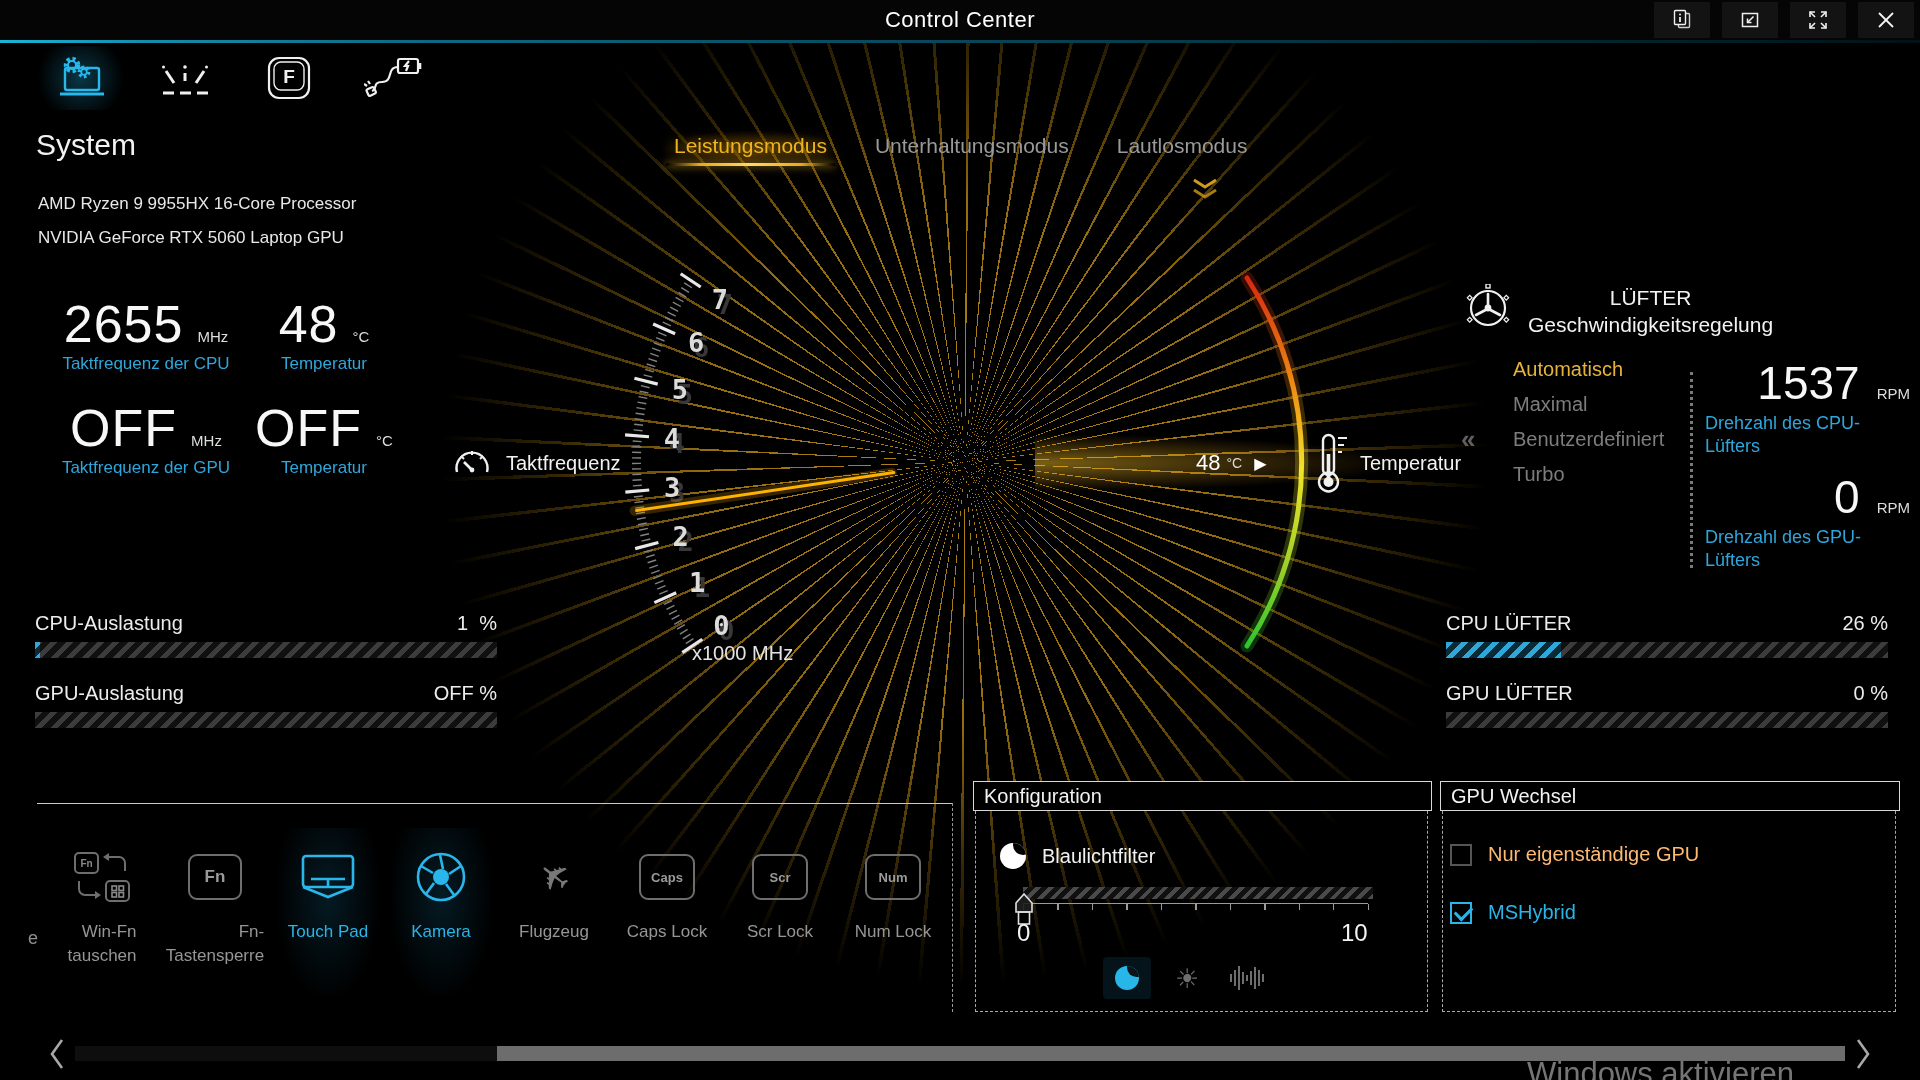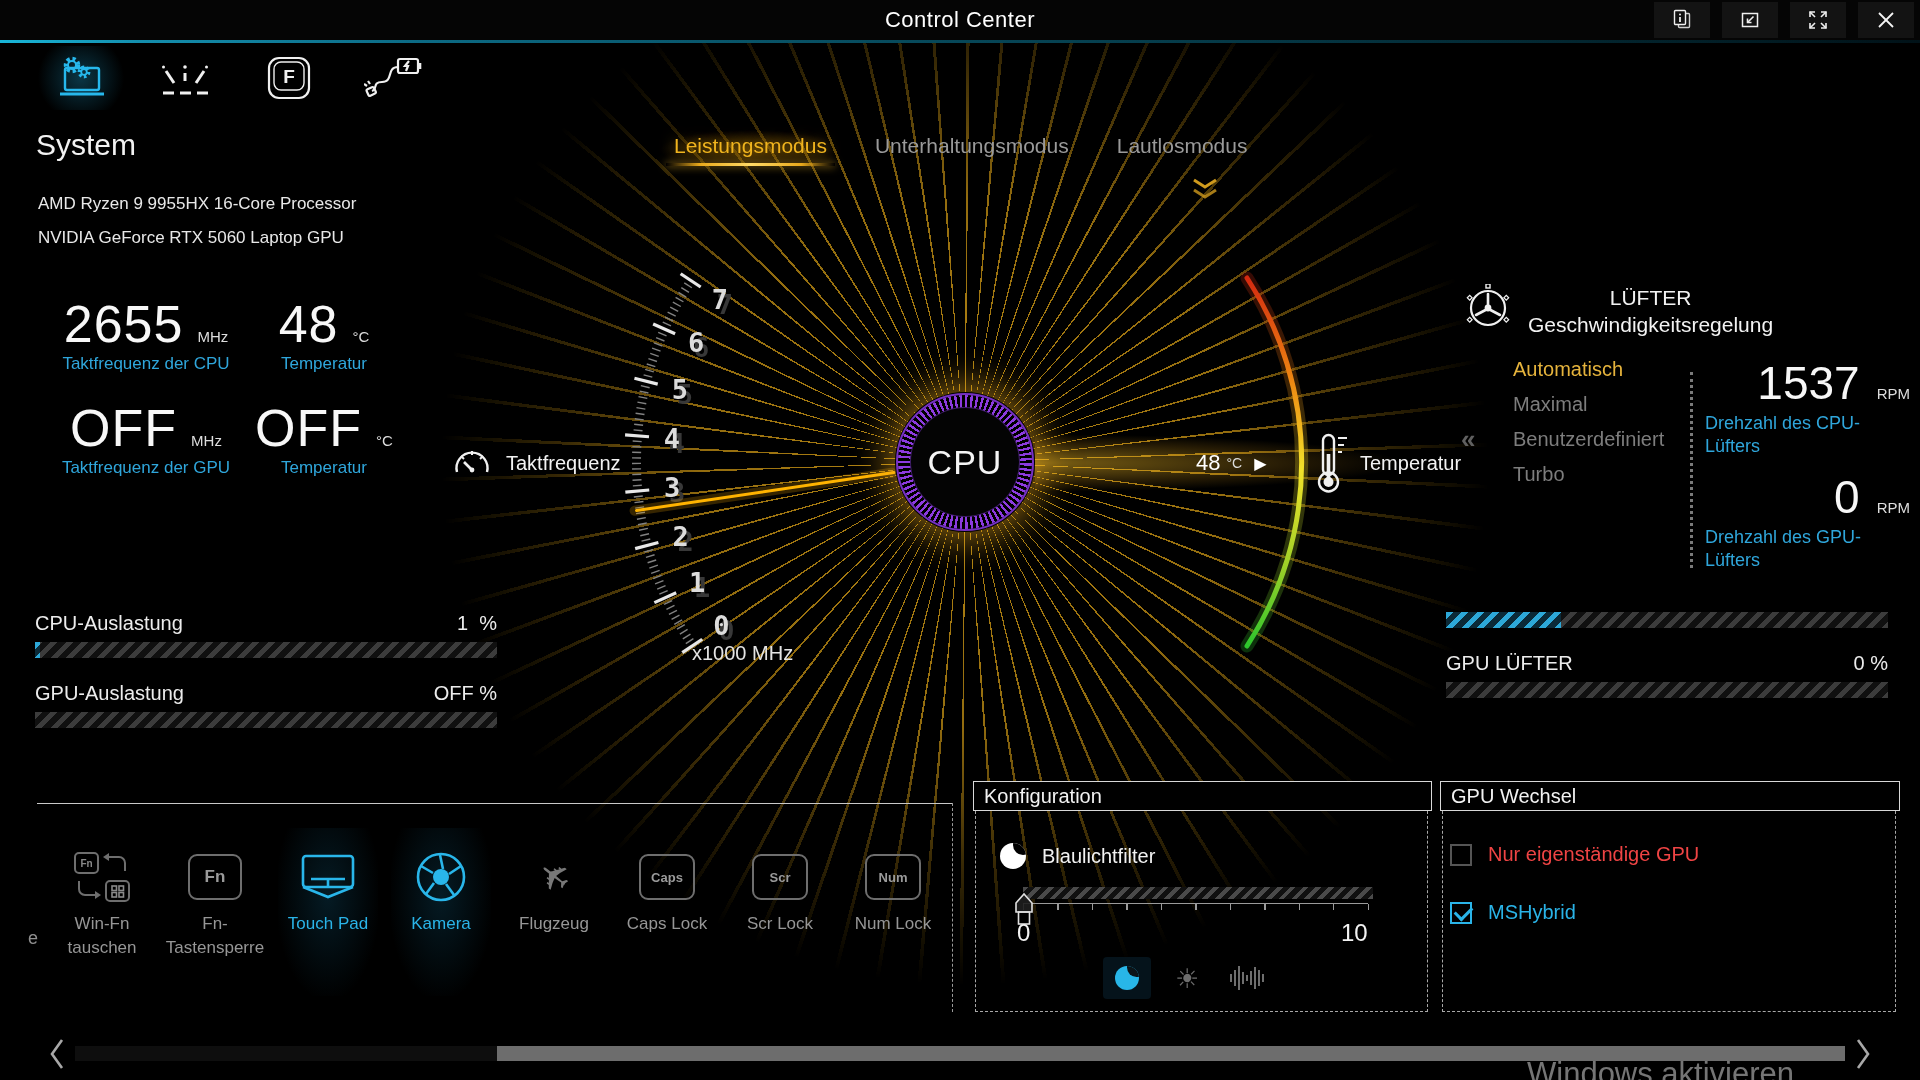--- a/index.html
+++ b/index.html
@@ -90,21 +90,21 @@
   .rpm-row.second { margin-top:12px; }
 
   
   .fpanel-topline { position:absolute; left:37px; top:803px; width:915px; border-top:1px solid #c9c9c9; z-index:5; }
   .fpanel-rightdash { position:absolute; left:952px; top:803px; height:209px; border-left:1px dashed #9a9a9a; z-index:5; }
   .partial-label { position:absolute; left:28px; top:928px; font-size:18px; color:#8f8f8f; z-index:5; }
   .quick-row { position:absolute; left:52px; top:828px; display:flex; gap:13px; z-index:5; }
   .qb { width:100px; height:168px; display:flex; flex-direction:column; align-items:center; cursor:pointer; border-radius:6px; padding-top:14px; }
   .qb.active { background:radial-gradient(ellipse at 50% 40%, rgba(30,160,215,.17), transparent 75%); }
   .qb .qb-icon { height:70px; display:flex; align-items:center; justify-content:center; }
-  .qb .qb-lbl { font-size:17px; color:#969696; text-align:center; line-height:24px; margin-top:0; }
+  .qb .qb-lbl { font-size:17px; color:#969696; text-align:right; line-height:24px; margin-top:8px; }
   .qb.active .qb-lbl { color:#2ab4e8; }
   .keycap { border:2px solid #6e6e6e; border-radius:9px; color:#9a9a9a; font-weight:bold;
             display:flex; align-items:center; justify-content:center; }
   .plane-glyph { font-size:38px; color:#787878; display:inline-block; transform:scaleX(-1) rotate(-38deg); }
 
   .panel { position:absolute; z-index:5; }
   .panel .title-box { position:absolute; left:0; top:0; right:0; height:30px; border:1px solid #d8d8d8;
     display:flex; align-items:center; padding-left:10px; font-size:20px; color:#f2f2f2; background:#000; }
   .panel .content-box { position:absolute; left:2px; top:30px; right:4px; bottom:0; border:1px dashed #a8a8a8; border-top:none; }
   #konfig-panel { left:973px; top:781px; width:459px; height:231px; }
@@ -129,21 +129,21 @@
   .moon-cyan::after { content:''; position:absolute; width:19px; height:19px; border-radius:50%; background:#0c1418; right:-7px; top:-8px; }
   .sun-glyph { font-size:27px; color:#6e6e6e; font-family:"DejaVu Sans", sans-serif; }
   .wave-icon { display:flex; align-items:center; gap:2px; }
   .wave-icon span { width:2px; background:#6e6e6e; display:block; }
 
   .gpu-row { position:absolute; left:10px; display:flex; align-items:center; gap:16px; }
   .cb { width:22px; height:22px; border:2px solid #555; position:relative; flex:0 0 auto; }
   .cb.checked { border-color:#2ab4e8; }
   .cb.checked::after { content:''; position:absolute; left:3px; top:2px; width:14px; height:8px;
     border-left:3px solid #2ab4e8; border-bottom:3px solid #2ab4e8; transform:rotate(-45deg); }
-  .gpu-lbl { font-size:20px; color:#ef4444; }
+  .gpu-lbl { font-size:20px; color:#fdba74; }
   .gpu-lbl.on { color:#2ab4e8; }
 
   
   .scroll-chev { position:absolute; z-index:6; cursor:pointer; }
   .scroll-track { position:absolute; left:75px; top:1046px; width:1770px; height:15px; background:#0e0e0e; z-index:5; }
   .scroll-thumb { position:absolute; left:422px; top:0; width:1348px; height:15px; background:#6d6d6d; cursor:pointer; }
   .watermark { position:absolute; left:1527px; top:1056px; font-size:31px; color:#8a8a8a; opacity:.85; z-index:9; }
 
   svg { display:block; }
 </style>
@@ -255,25 +255,20 @@
         <text x="696.1220960030968" y="352.08543931783584" fill="#dcdcdc" text-anchor="middle" font-family="DejaVu Sans Mono, monospace" font-size="27" font-weight="bold">6</text>
         <text x="724.8404004861841" y="313.726247451335" fill="#383838" text-anchor="middle" font-family="DejaVu Sans Mono, monospace" font-size="27" font-weight="bold">7</text>
         <text x="719.8404004861841" y="308.726247451335" fill="#dcdcdc" text-anchor="middle" font-family="DejaVu Sans Mono, monospace" font-size="27" font-weight="bold">7</text>
       </g>
     <line id="needle-glow" stroke="#f5a800" stroke-width="10" stroke-linecap="round" opacity="0.22" x1="891.7934389368062" y1="472.80737791052377" x2="634.5811973634225" y2="510.77924624479635"></line>
     <line id="needle" stroke="#ffb300" stroke-width="3" stroke-linecap="round" x1="893.7719946412168" y1="472.51528661564475" x2="636.5597530678332" y2="510.48715494991734"></line>
     <path d="M 1247 278 A 337 337 0 0 1 1247 646" fill="none" stroke="url(#tempGrad)" stroke-width="13" opacity="0.25" stroke-linecap="round"></path>
     <path d="M 1247 278 A 337 337 0 0 1 1247 646" fill="none" stroke="url(#tempGrad)" stroke-width="5" stroke-linecap="round"></path>
   </svg>
 
-  <div class="cpu-circle">
-    <div class="cpu-ring"></div>
-    <div class="cpu-ring2"></div>
-    <div class="cpu-inner">CPU</div>
-  </div>
 
   <div class="titlebar">
     <div class="title">Control Center</div>
     <div class="win-btns">
       <div class="win-btn">
         <svg width="24" height="24" viewBox="0 0 24 24">
           <rect x="8.5" y="5.5" width="11" height="14" rx="1" fill="none" stroke="#cfcfcf" stroke-width="1.4"></rect>
           <rect x="4.5" y="2.5" width="11" height="14" rx="1" fill="#121212" stroke="#f0f0f0" stroke-width="1.4"></rect>
           <circle cx="10" cy="6.5" r="1" fill="#f0f0f0"></circle>
           <line x1="10" y1="9" x2="10" y2="14" stroke="#f0f0f0" stroke-width="1.8"></line>
@@ -498,20 +493,24 @@
     <div class="rpm-lbl">Drehzahl des CPU-Lüfters</div>
     <div class="rpm-row second">
       <span class="rpm-num">0</span>
       <span class="rpm-unit">RPM</span>
     </div>
     <div class="rpm-lbl">Drehzahl des GPU-Lüfters</div>
   </div>
 
   <div class="bars" style="left:1446px; top:612px; width:442px;">
     <div class="bar-row">
+      <div class="bar-head">
+        <span class="bar-label">CPU LÜFTER</span>
+        <span class="bar-value">26 %</span>
+      </div>
       <div class="bar-track">
           <div class="bar-fill" style="width: 26%;"></div>
         </div>
     </div>
     <div class="bar-row">
       <div class="bar-head">
         <span class="bar-label">GPU LÜFTER</span>
         <span class="bar-value">0 %</span>
       </div>
       <div class="bar-track">

